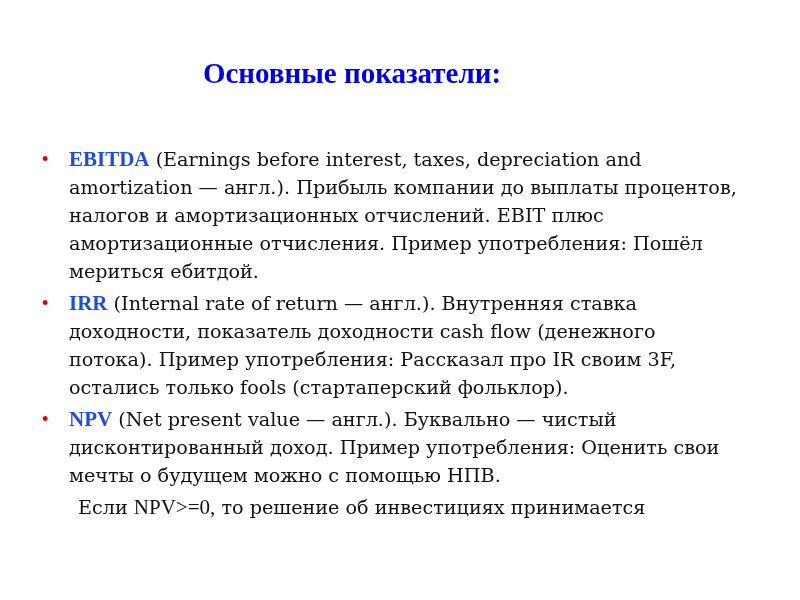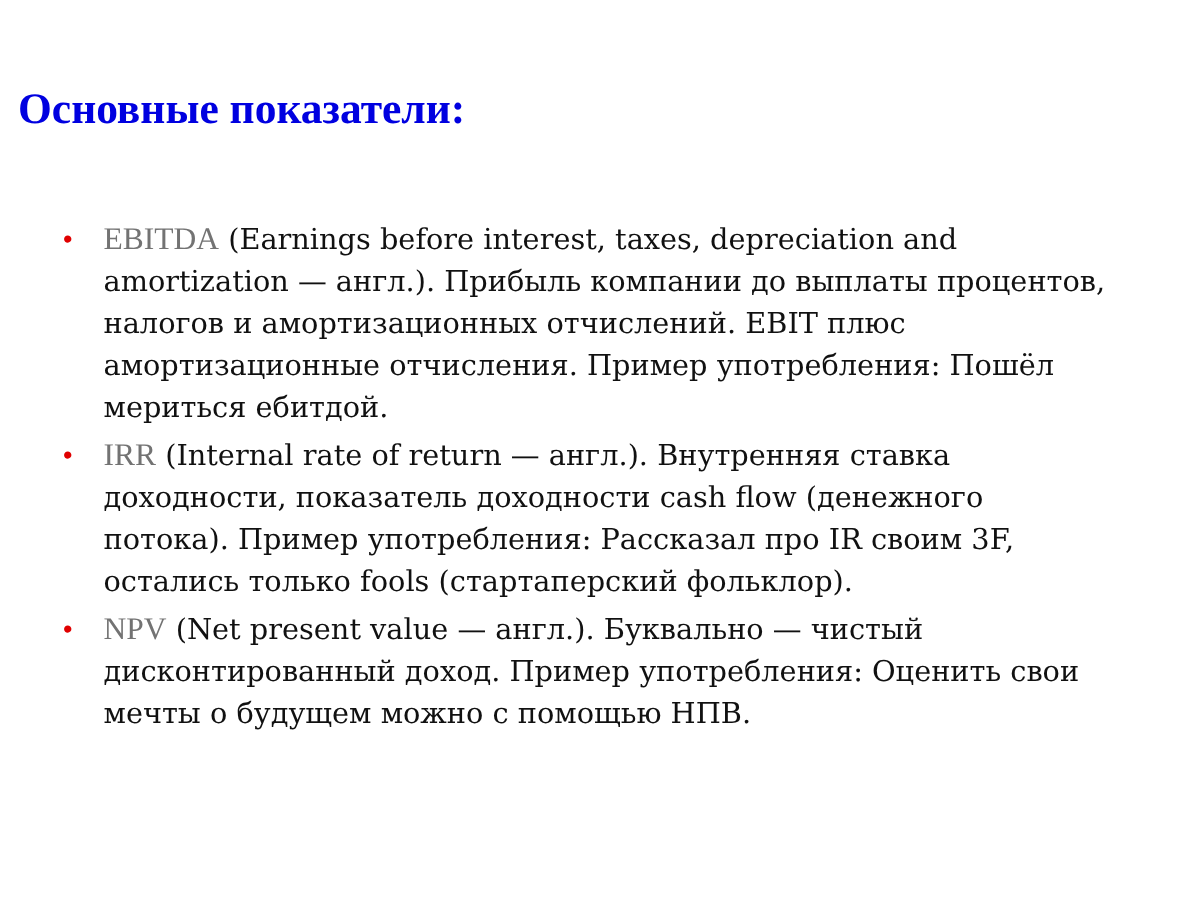--- a/index.html
+++ b/index.html
@@ -1,32 +1,31 @@
 <!DOCTYPE html>
 <html><head>
 <meta charset="utf-8">
 <style>
   html, body { margin:0; padding:0; }
   body { width:800px; height:600px; background:#ffffff; position:relative; overflow:hidden; }
   .title {
-    position:absolute; left:0; top:57px; width:704px; 
+    position:absolute; left:0; top:57px; width:704px; text-align:center;
     font-family:"Liberation Serif", serif; font-weight:bold; font-size:29px;
     color:#0000e0;
-    margin-left:12px;
   }
   .content {
     position:absolute; left:42px; top:145px; width:700px;
     font-family:"DejaVu Serif", serif; font-size:19.2px; line-height:28px; color:#111111;
   }
   .item { position:relative; padding-left:27px; margin-bottom:3px; }
   .bullet {
     position:absolute; left:0; top:0; color:#e00000;
     font-family:"Liberation Sans", sans-serif; font-size:18px;
   }
-  .term { color:#737373; font-weight:normal; font-family:"Liberation Serif", serif; font-size:21px; }
+  .term { color:#1d4ed8; font-weight:bold; font-family:"Liberation Serif", serif; font-size:21px; }
   .b { font-weight:normal; }
   .note { padding-left:36px; margin-top:2px; }
   .note .b { font-family:"Liberation Serif", serif; font-size:21px; }
 </style>
 </head>
 <body>
 
 <div class="title">Основные показатели:</div>
 
 <div class="content">
@@ -35,13 +34,16 @@
     <span class="term">EBITDA</span><span> (Earnings before interest, taxes, depreciation and amortization — англ.). Прибыль компании до выплаты процентов, налогов и амортизационных отчислений. EBIT плюс амортизационные отчисления. </span><span class="b">Пример употребления:</span><span> Пошёл мериться ебитдой.</span>
   </div>
   <div class="item">
     <span class="bullet">•</span>
     <span class="term">IRR</span><span> (Internal rate of return — англ.). Внутренняя ставка доходности, показатель доходности cash flow (денежного потока). </span><span class="b">Пример употребления:</span><span> Рассказал про IR своим 3F, остались только fools (стартаперский фольклор).</span>
   </div>
   <div class="item">
     <span class="bullet">•</span>
     <span class="term">NPV</span><span> (Net present value — англ.). Буквально — чистый дисконтированный доход. </span><span class="b">Пример употребления:</span><span> Оценить свои мечты о будущем можно с помощью НПВ.</span>
   </div>
+  <div class="note">
+    <span>Если </span><span class="b">NPV&gt;=0,</span><span> то решение об инвестициях принимается</span>
+  </div>
 </div>
 
 </body></html>

